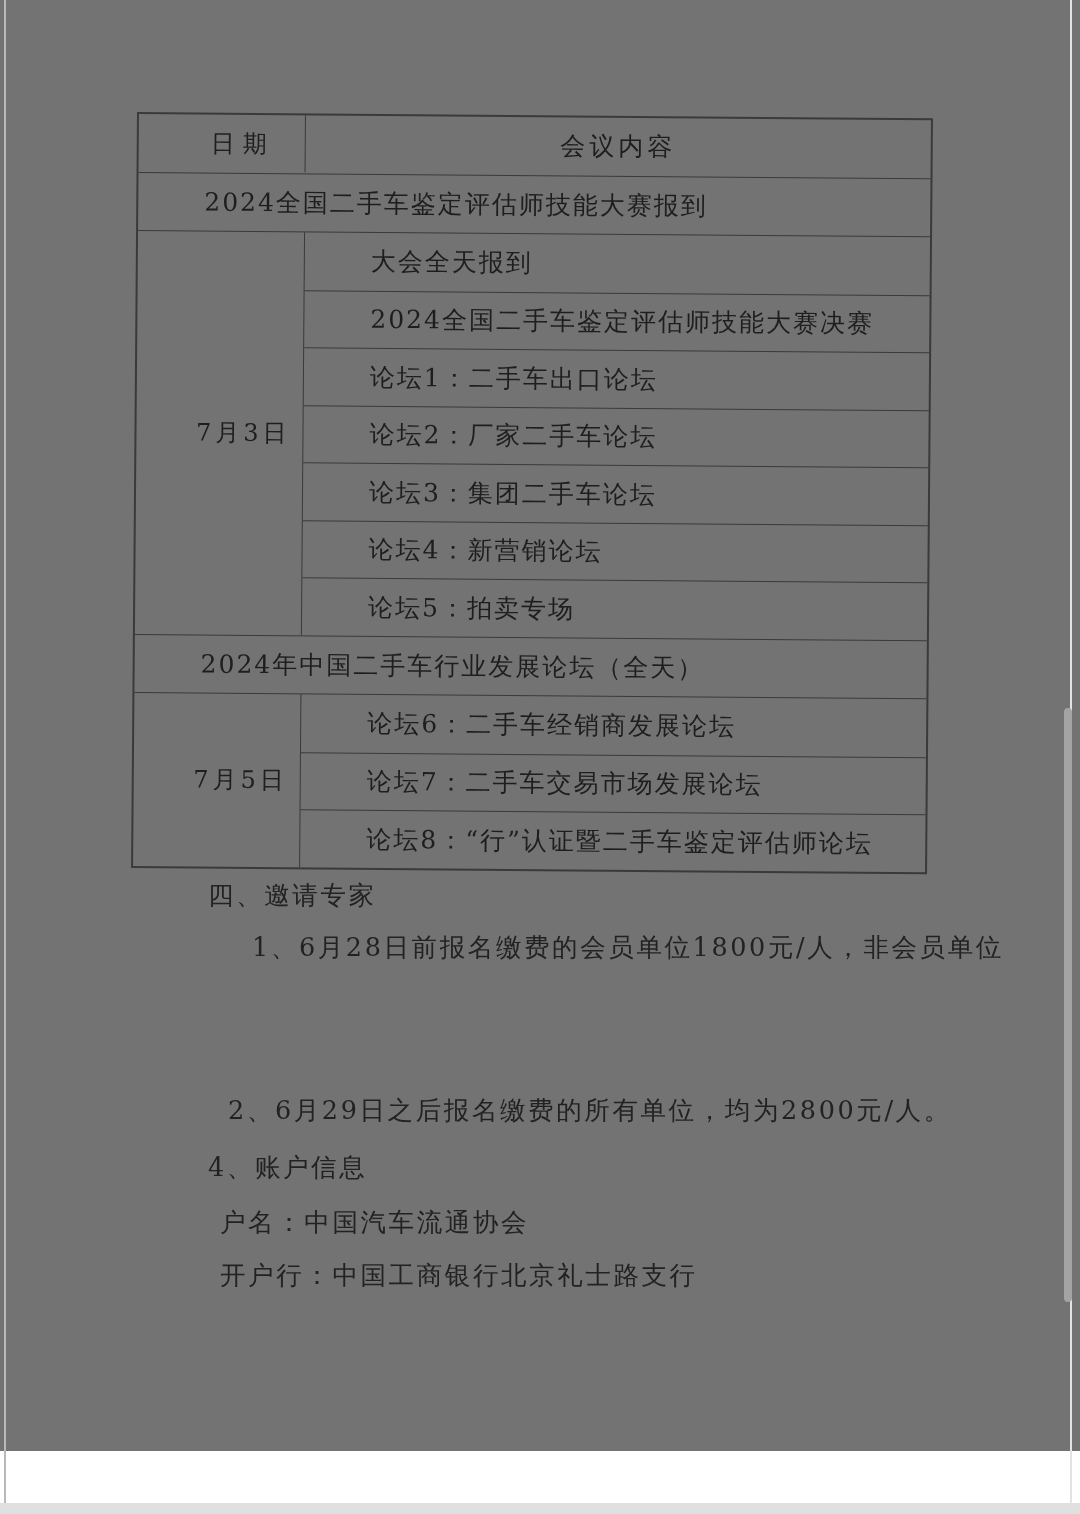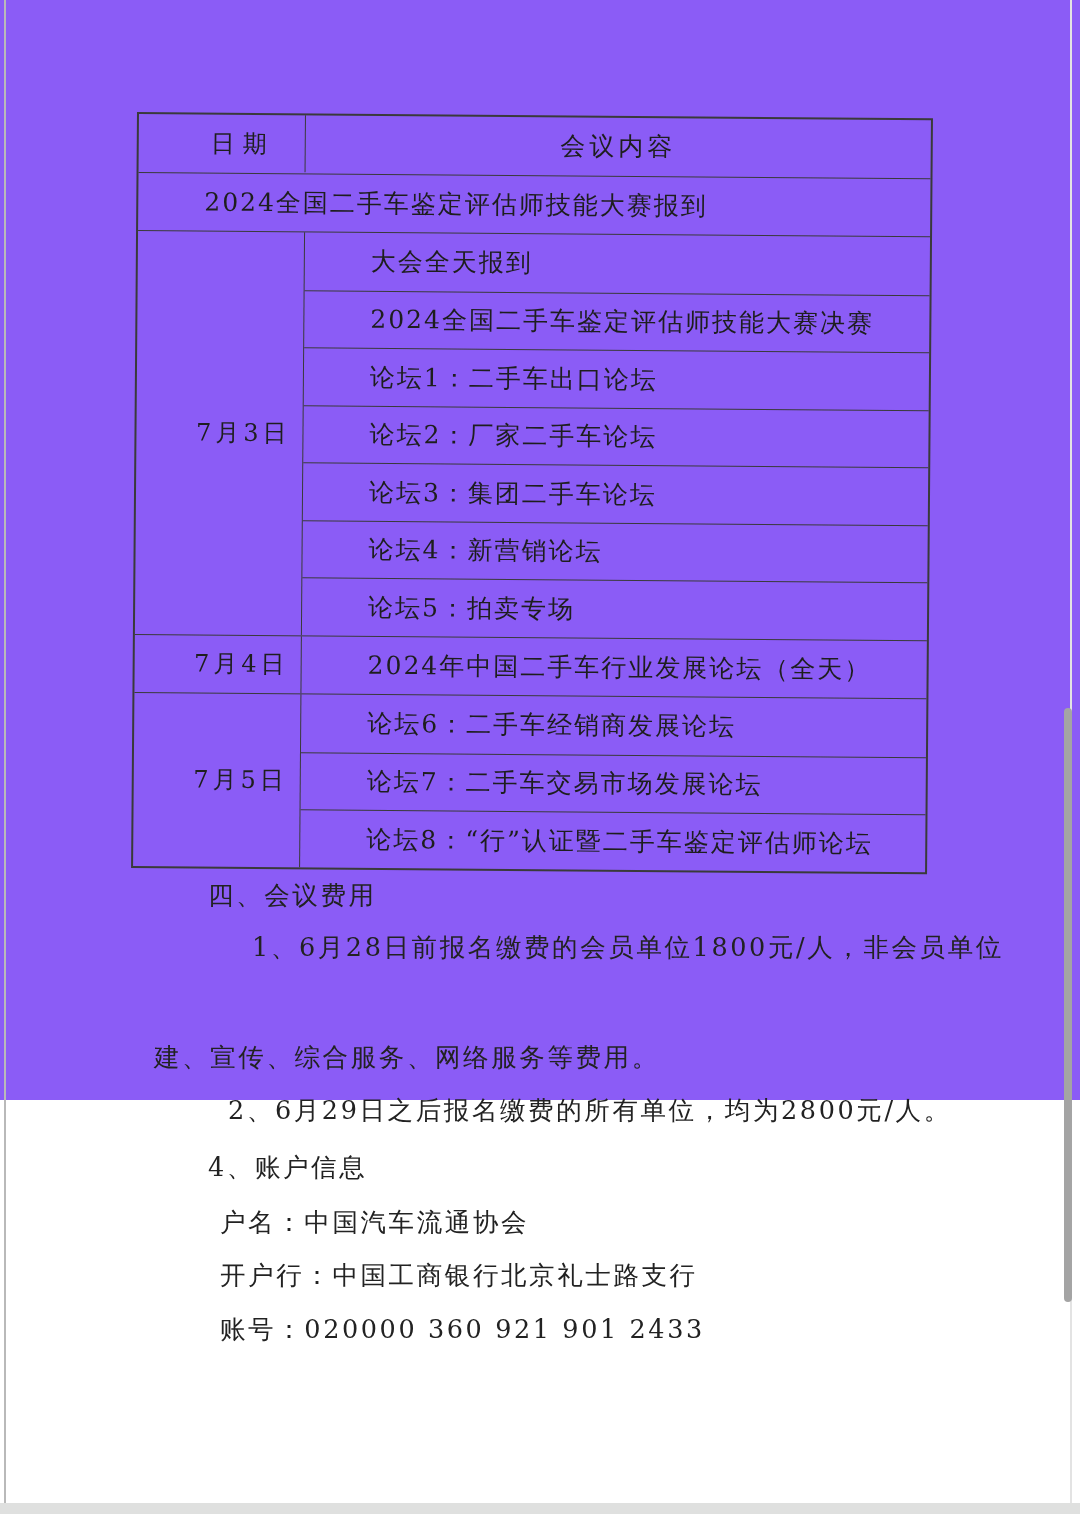--- a/index.html
+++ b/index.html
@@ -1,19 +1,19 @@
 <!DOCTYPE html>
 <html><head>
 <meta charset="utf-8">
 <style>
   * { margin: 0; padding: 0; box-sizing: border-box; }
   html, body { width: 1080px; height: 1514px; overflow: hidden; background: #ffffff; }
   body { position: relative; font-family: "DejaVu Serif", "Liberation Serif", serif; color: #1e1e1e; }
 
-  .page { position: absolute; left: 0; top: 0; width: 1080px; height: 1100px; background: #8b5cf6; text-decoration: underline; }
+  .page { position: absolute; left: 0; top: 0; width: 1080px; height: 1451px; background: #737373; text-decoration: underline; }
   .edge-left { position: absolute; left: 4px; top: 0; width: 2px; height: 1503px; background: #b9b9b9; }
   .edge-right { position: absolute; left: 1070px; top: 0; width: 2px; height: 1503px; background: #e3e3e3; }
   .bottom-band { position: absolute; left: 0; top: 1503px; width: 1080px; height: 11px; background: #dfe0df; }
 
   .scrollbar-thumb { position: absolute; left: 1064px; top: 708px; width: 8px; height: 594px; border-radius: 4px; background: #a4a4a4; }
 
   
   .schedule { position: absolute; left: 137px; top: 112px; width: 796px; border: 2px solid #3a3a3a; transform: rotate(0.45deg); transform-origin: left top; }
   .row { display: flex; border-top: 1.5px solid #3a3a3a; }
   .row:first-child { border-top: none; }
@@ -56,50 +56,45 @@
         <div class="content-cell">2024全国二手车鉴定评估师技能大赛决赛</div>
         <div class="content-cell">论坛1：二手车出口论坛</div>
         <div class="content-cell">论坛2：厂家二手车论坛</div>
         <div class="content-cell">论坛3：集团二手车论坛</div>
         <div class="content-cell">论坛4：新营销论坛</div>
         <div class="content-cell">论坛5：拍卖专场</div>
       </div>
     </div>
 
     <div class="row">
-      <div class="date-cell">7月4日</div>
       <div class="content-col">
         <div class="content-cell">2024年中国二手车行业发展论坛（全天）</div>
       </div>
     </div>
 
     <div class="row">
       <div class="date-cell">7月5日</div>
       <div class="content-col">
         <div class="content-cell">论坛6：二手车经销商发展论坛</div>
         <div class="content-cell">论坛7：二手车交易市场发展论坛</div>
         <div class="content-cell">论坛8：“行”认证暨二手车鉴定评估师论坛</div>
       </div>
     </div>
   </div>
 
-  <div class="text-line section-heading" style="left:208px; top:878px;">四、会议费用</div>
+  <div class="text-line section-heading" style="left:208px; top:878px;">四、邀请专家</div>
 
   <div class="text-line" style="left:208px; top:930px;margin-left:44px;">1、6月28日前报名缴费的会员单位1800元/人，非会员单位</div>
-  <div class="text-line" style="left:154px; top:1040px;">建、宣传、综合服务、网络服务等费用。</div>
 
   <div class="text-line" style="left:208px; top:1093px;margin-left:20px;">2、6月29日之后报名缴费的所有单位，均为2800元/人。</div>
 
   <div class="text-line" style="left:208px; top:1150px;">4、账户信息</div>
 
   <div class="text-line" style="left:220px; top:1258px;">
     <span>开户行：</span><span>中国工商银行北京礼士路支行</span>
   </div>
   <div class="text-line" style="left:220px; top:1205px;">
     <span>户名：</span><span>中国汽车流通协会</span>
   </div>
-  <div class="text-line" style="left:220px; top:1312px;">
-    <span>账号：</span><span>020000 360 921 901 2433</span>
-  </div>
 
   <div class="scrollbar-thumb"></div>
 </div>
 <div class="bottom-band"></div>
 
 </body></html>

